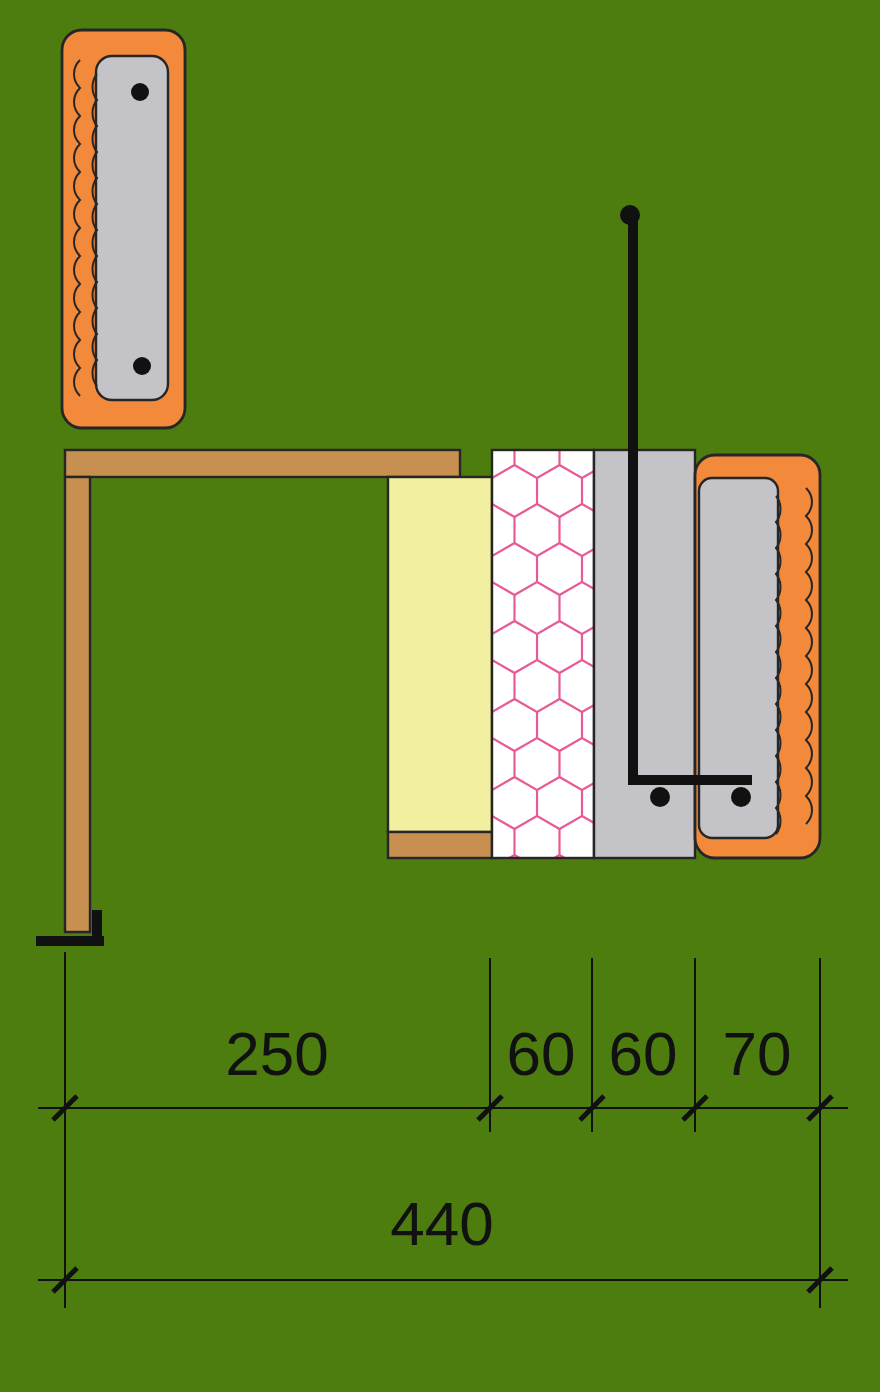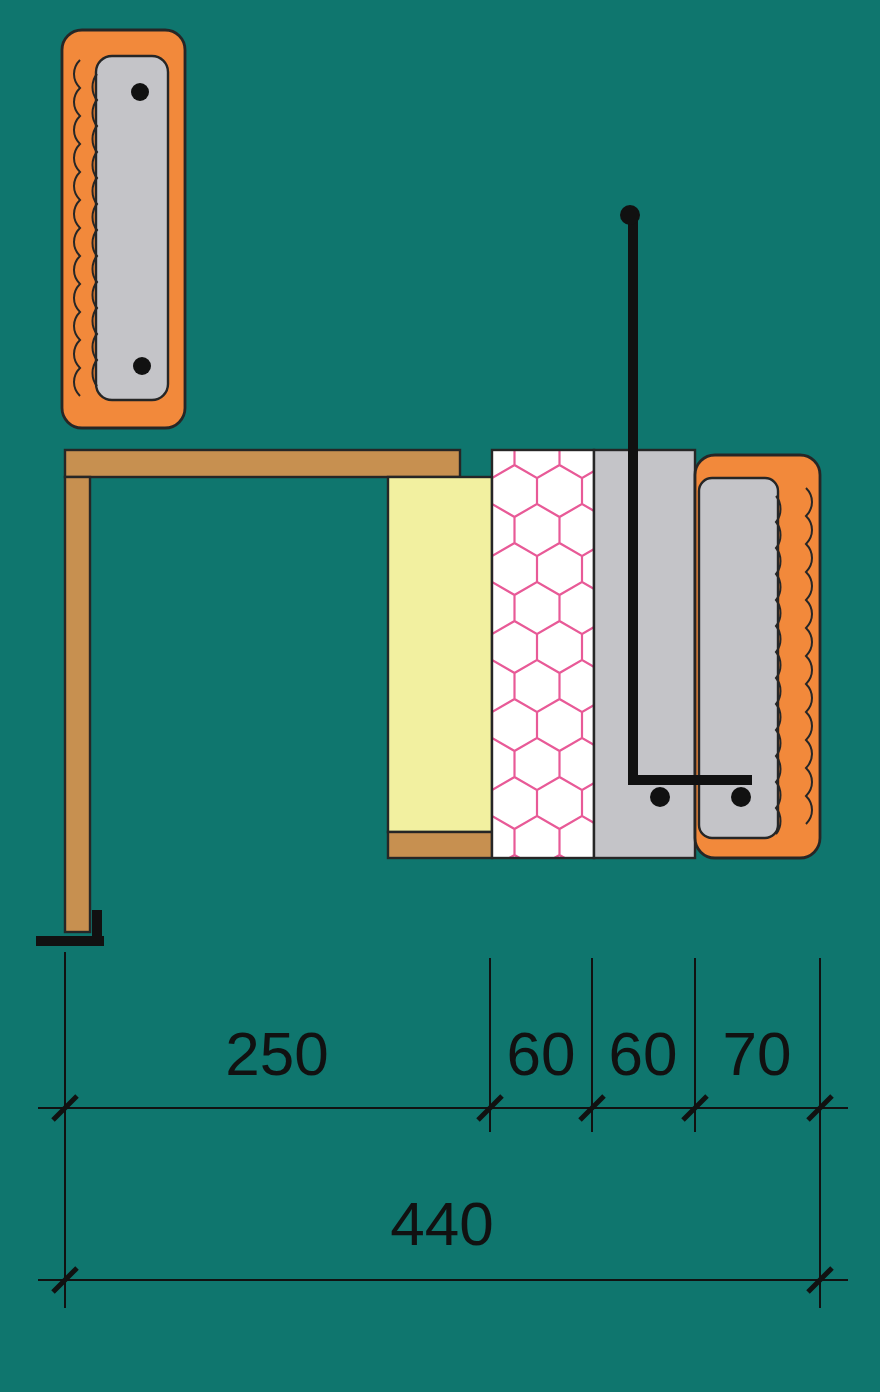--- a/index.html
+++ b/index.html
@@ -1,16 +1,16 @@
 <!DOCTYPE html>
 <html><head>
 <meta charset="utf-8">
 <style>
   html,body{margin:0;padding:0;background:#fff;}
-  .page{width:880px;height:1392px;position:relative;background:#0f766e;overflow:hidden;}
+  .page{width:880px;height:1392px;position:relative;background:#4d7c0f;overflow:hidden;}
   svg{display:block;}
   .outline{stroke:#262626;stroke-width:2.4;}
   .outline-thick{stroke:#262626;stroke-width:2.8;}
   .texture{stroke:#262626;stroke-width:2;fill:none;}
   .dimline{stroke:#111;stroke-width:2;}
   .tick{stroke:#111;stroke-width:5;}
   .steel{stroke:#111;stroke-width:10;}
   .dimtext{font-family:"Liberation Sans",sans-serif;font-size:62px;fill:#111;text-anchor:middle;}
 </style>
 </head>

